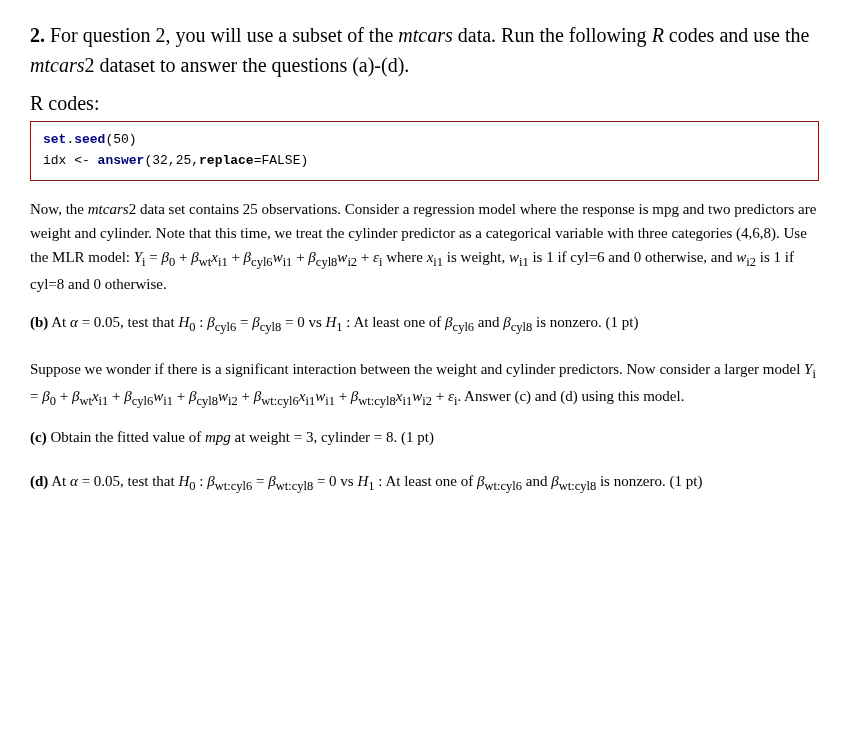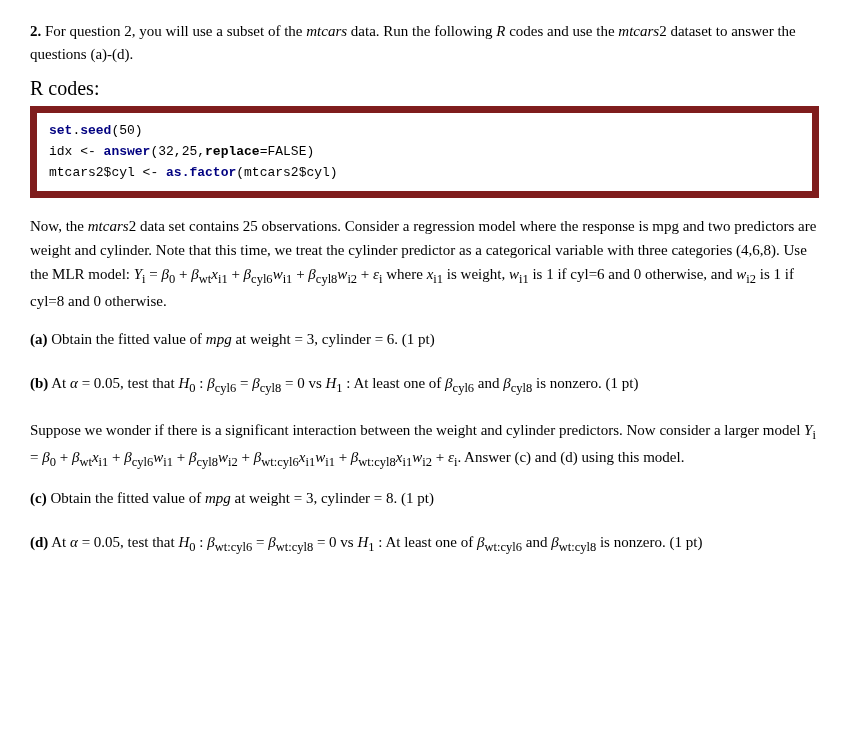--- a/index.html
+++ b/index.html
@@ -5,25 +5,25 @@
     * { box-sizing: border-box; margin: 0; padding: 0; }
     body {
       background: #ffffff;
       font-family: "Times New Roman", Times, serif;
       font-size: 15px;
       color: #000;
       padding: 20px 30px;
       width: 849px;
       min-height: 741px;
     }
-    .question-header { font-size: 15px; margin-bottom: 12px; line-height: 1.5; }
+    .question-header { font-size: 20px; margin-bottom: 12px; line-height: 1.5; }
     .question-number { font-weight: bold; }
     .r-codes-label { margin-bottom: 6px; font-size: 20px; }
     .code-block {
-      border: 7px solid #7f1d1d;
+      border: 1px solid #7f1d1d;
       padding: 8px 12px;
       font-family: "Courier New", Courier, monospace;
       font-size: 13px;
       line-height: 1.6;
       margin-bottom: 16px;
       background: #fff;
     }
     .code-block .kw { color: #000000; font-weight: bold; }
     .code-block .fn { color: #000080; font-weight: bold; }
     .paragraph { line-height: 1.6; margin-bottom: 14px; font-size: 15px; }
@@ -40,35 +40,29 @@
     <span class="question-number">2.</span>
     For question 2, you will use a subset of the <em>mtcars</em> data.  Run the following <em>R</em> codes and use the <em>mtcars</em>2
     dataset to answer the questions (a)-(d).
   </div>
 
   <div class="r-codes-label">R codes:</div>
 
   <div class="code-block">
     <div><span class="fn">set</span>.<span class="fn">seed</span>(50)</div>
     <div>idx &lt;- <span class="fn">answer</span>(32,25,<span class="kw">replace</span>=FALSE)</div>
-    <div>mtcars2$cyl &lt;- <span class="fn">as.factor</span>(mtcars2$cyl)</div>
   </div>
 
   <div class="paragraph">
     Now, the <em>mtcars</em>2 data set contains 25 observations.  Consider a regression model where the response is mpg
     and two predictors are weight and cylinder.  Note that this time, we treat the cylinder predictor as a categorical
     variable with three categories (4,6,8).  Use the MLR model: <em>Y</em><sub>i</sub> = <em>β</em><sub>0</sub> + <em>β</em><sub>wt</sub><em>x</em><sub>i1</sub> + <em>β</em><sub>cyl6</sub><em>w</em><sub>i1</sub> + <em>β</em><sub>cyl8</sub><em>w</em><sub>i2</sub> + <em>ε</em><sub>i</sub> where
     <em>x</em><sub>i1</sub> is weight, <em>w</em><sub>i1</sub> is 1 if cyl=6 and 0 otherwise, and <em>w</em><sub>i2</sub> is 1 if cyl=8 and 0 otherwise.
   </div>
 
-  <div class="sub-question">
-    <div class="paragraph">
-      <span class="sub-question-label">(a)</span> Obtain the fitted value of <em>mpg</em> at weight = 3, cylinder = 6.  (1 pt)
-    </div>
-  </div>
 
   <div class="sub-question">
     <div class="paragraph">
       <span class="sub-question-label">(b)</span> At <em>α</em> = 0.05, test that <em>H</em><sub>0</sub> : <em>β</em><sub>cyl6</sub> = <em>β</em><sub>cyl8</sub> = 0 vs <em>H</em><sub>1</sub> : At least one of <em>β</em><sub>cyl6</sub> and <em>β</em><sub>cyl8</sub> is nonzero.  (1 pt)
     </div>
   </div>
 
   <div class="paragraph">
     Suppose we wonder if there is a significant interaction between the weight and cylinder predictors.  Now consider
     a larger model <em>Y</em><sub>i</sub> = <em>β</em><sub>0</sub> + <em>β</em><sub>wt</sub><em>x</em><sub>i1</sub> + <em>β</em><sub>cyl6</sub><em>w</em><sub>i1</sub> + <em>β</em><sub>cyl8</sub><em>w</em><sub>i2</sub> + <em>β</em><sub>wt:cyl6</sub><em>x</em><sub>i1</sub><em>w</em><sub>i1</sub> + <em>β</em><sub>wt:cyl8</sub><em>x</em><sub>i1</sub><em>w</em><sub>i2</sub> + <em>ε</em><sub>i</sub>.  Answer (c) and (d)

